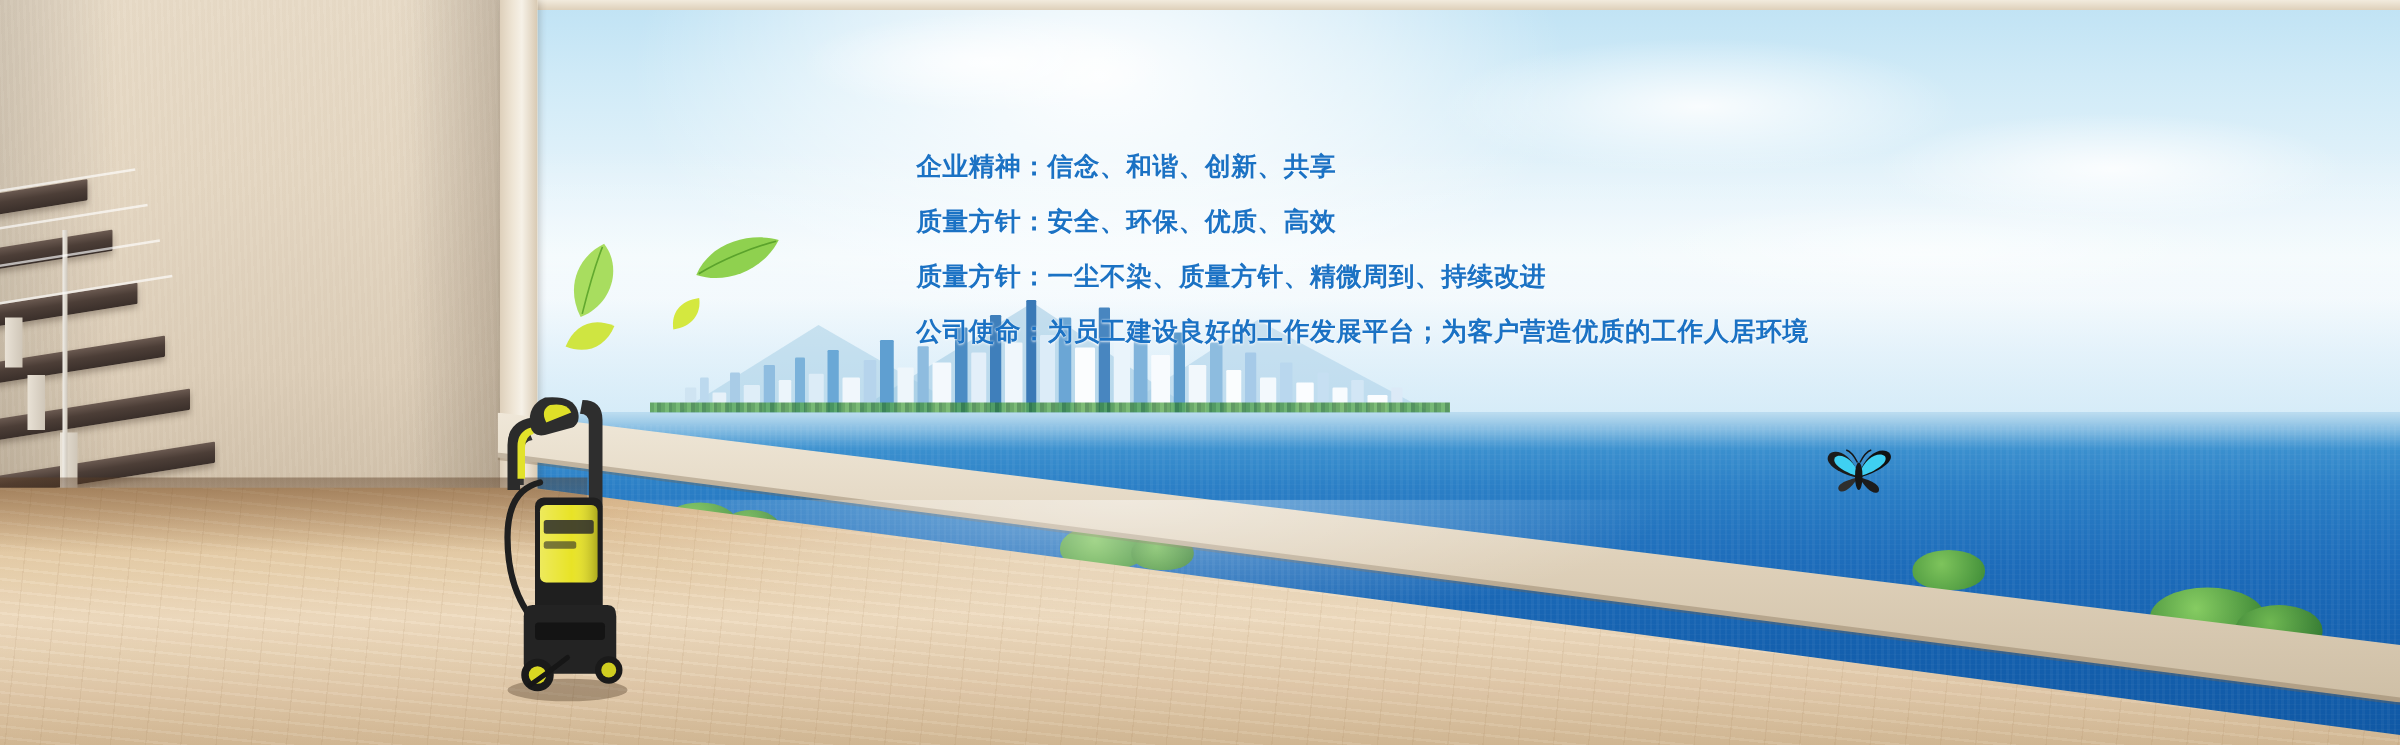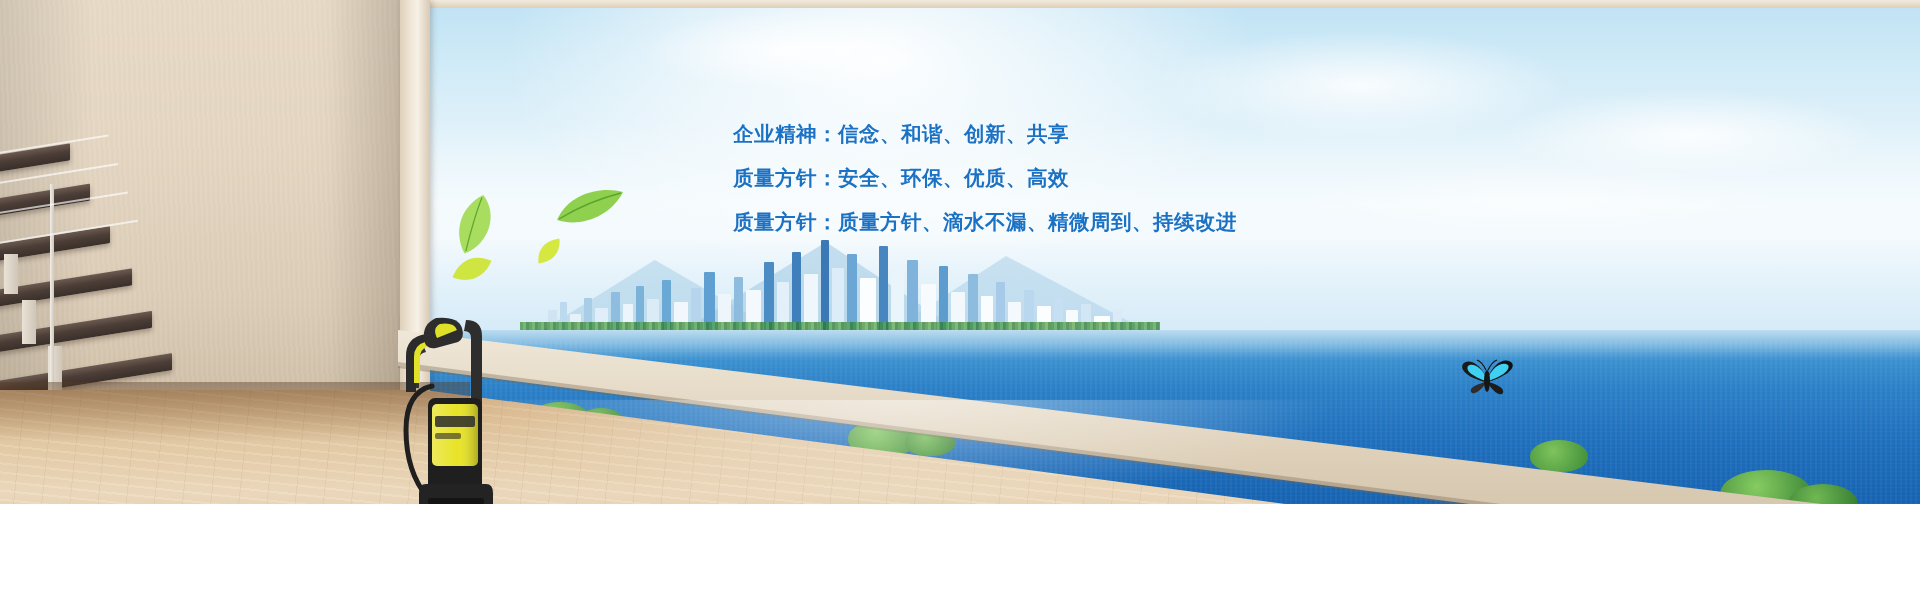--- a/index.html
+++ b/index.html
@@ -1,19 +1,19 @@
 <!DOCTYPE html>
 <html><head>
 <meta charset="utf-8">
 <style>
   * { margin:0; padding:0; box-sizing:border-box; }
   html,body { width:1920px; height:600px; overflow:hidden; background:#fff; }
   body { font-family:"Liberation Sans","DejaVu Sans",sans-serif; }
 
-  #stage { position:relative; width:1920px; height:504px; overflow:hidden; }
+  #stage { position:relative; width:1920px; height:596px; overflow:hidden; }
 
   
   .scene { position:absolute; left:0; top:0; width:1920px; height:600px; }
 
   .sky {
     position:absolute; left:0; top:0; width:1920px; height:332px;
     background:
       radial-gradient(ellipse 520px 300px at 880px 60px, rgba(255,255,255,.95) 0%, rgba(255,255,255,.45) 42%, rgba(255,255,255,0) 72%),
       linear-gradient(180deg,
         #bfe2f4 0%,
@@ -356,16 +356,17 @@
         <stop offset="0%" stop-color="rgba(255,255,255,.25)"></stop>
         <stop offset="55%" stop-color="rgba(255,255,255,0)"></stop>
         <stop offset="100%" stop-color="rgba(0,0,0,.25)"></stop>
       </linearGradient>
     </defs>
   </svg>
 
   <div class="textblock">
     <div class="tline">企业精神：信念、和谐、创新、共享</div>
     <div class="tline">质量方针：安全、环保、优质、高效</div>
-    <div class="tline">质量方针：质量方针、滴水不漏、精微周到、持续改进</div>
+    <div class="tline">质量方针：一尘不染、质量方针、精微周到、持续改进</div>
+    <div class="tline">公司使命：为员工建设良好的工作发展平台；为客户营造优质的工作人居环境</div>
   </div>
 
 </div>
 
 </body></html>

